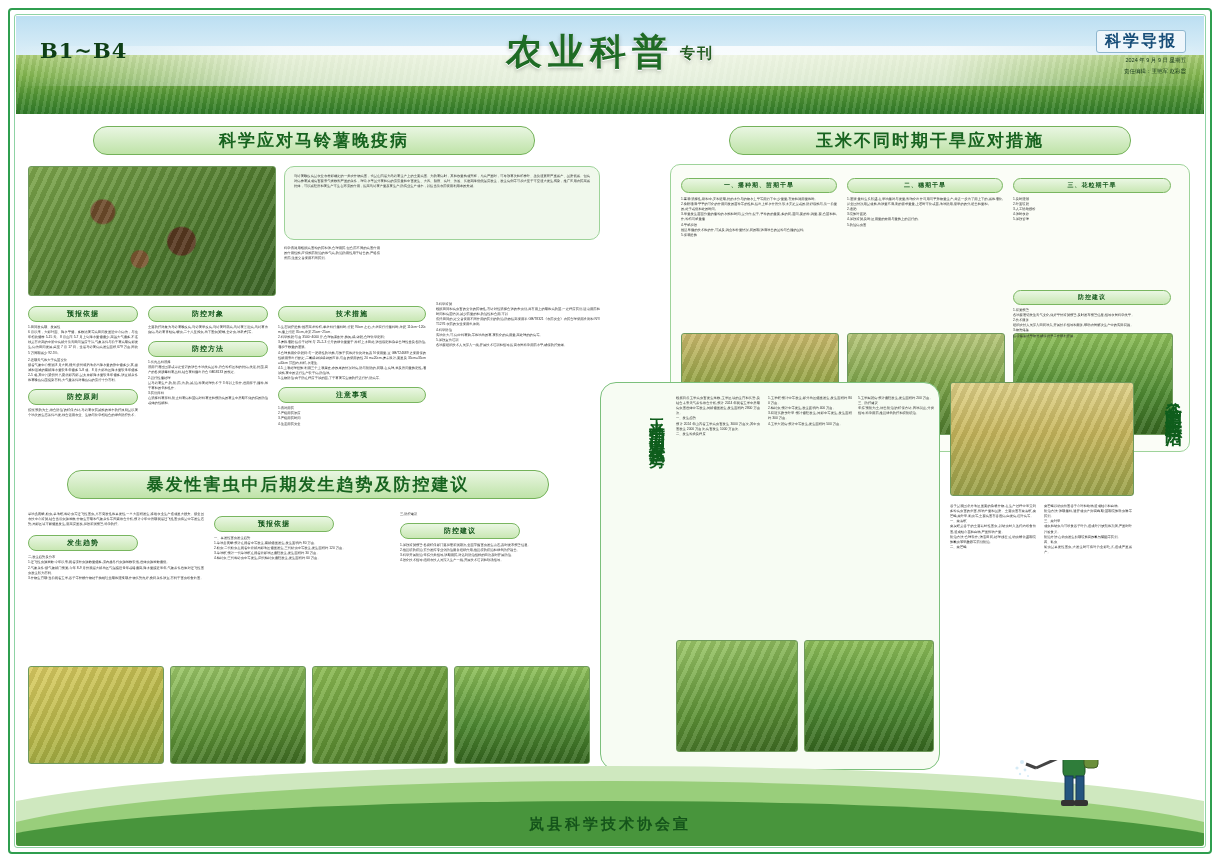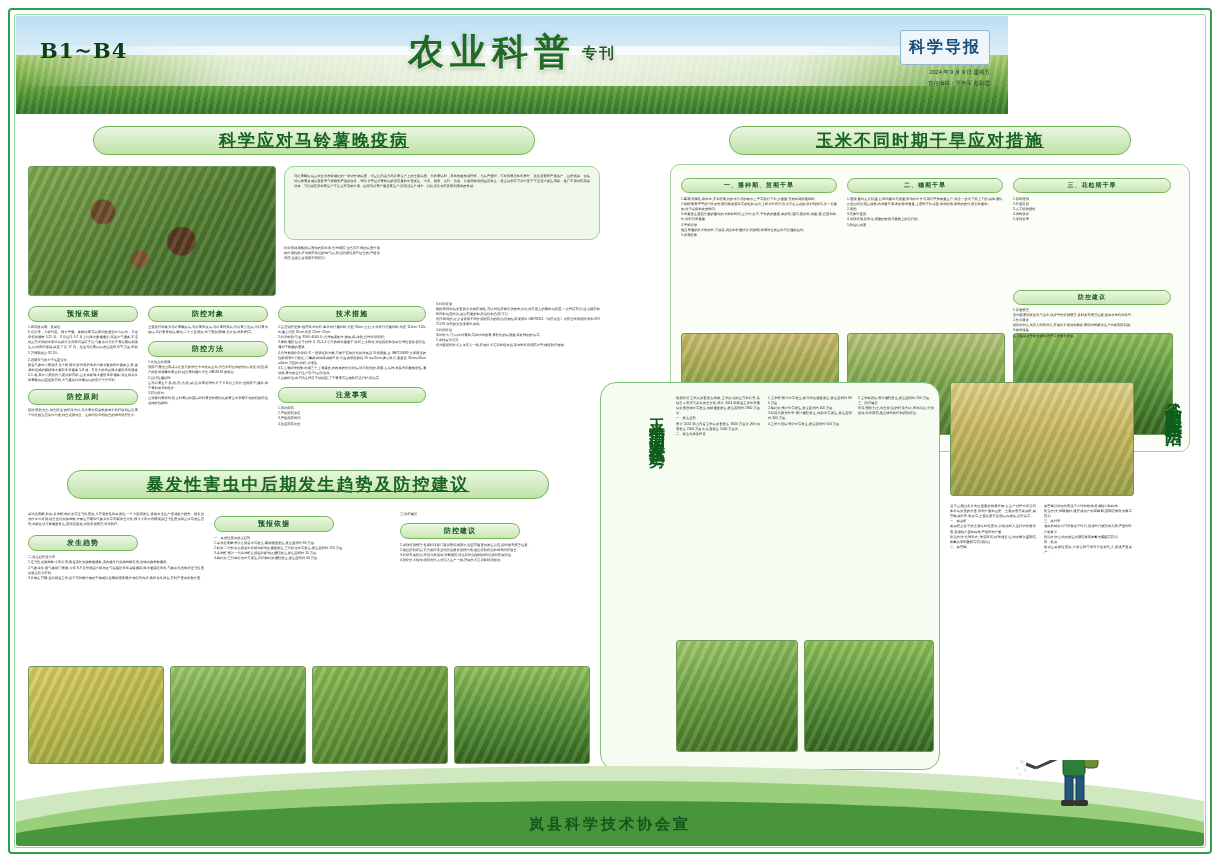--- a/index.html
+++ b/index.html
@@ -4,45 +4,45 @@
 <style>
   html,body{margin:0;padding:0;background:#fff;}
   body{width:1220px;height:862px;font-family:"Liberation Sans","DejaVu Sans",sans-serif;color:#1a1a1a;}
   .page{position:relative;width:1220px;height:862px;overflow:hidden;background:#fff;}
 
   
   .frame{position:absolute;left:8px;top:8px;width:1204px;height:846px;border:2px solid #2f9e4f;border-radius:4px;box-sizing:border-box;}
   .frame-inner{position:absolute;left:14px;top:14px;width:1192px;height:834px;border:1px solid #8fd3a5;border-radius:3px;box-sizing:border-box;}
 
   
-  .masthead{position:absolute;left:16px;top:16px;width:992px;height:98px;overflow:hidden;
+  .masthead{position:absolute;left:16px;top:16px;width:1188px;height:98px;overflow:hidden;
     background:linear-gradient(180deg,#cfe9f6 0%,#e6f2d9 42%,#8fbf5a 60%,#5f9c3a 78%,#3f7d2c 100%);}
   .sky{position:absolute;left:0;top:0;width:100%;height:44%;background:linear-gradient(180deg,#bcdff2 0%,#dff0f8 100%);}
   .field{position:absolute;left:0;top:40%;width:100%;height:60%;
     background:linear-gradient(180deg,#a9cc72 0%,#7fb44a 35%,#4e9233 70%,#2f7a28 100%);}
   .field:after{content:"";position:absolute;left:0;top:0;width:100%;height:100%;
     background:repeating-linear-gradient(100deg, rgba(255,255,255,.10) 0 3px, rgba(0,0,0,.05) 3px 7px);}
   .mast-title{position:absolute;left:50%;top:12px;transform:translateX(-50%);
     font-family:"DejaVu Serif","Liberation Serif",serif;font-size:36px;font-weight:700;color:#1f6b25;
     letter-spacing:6px;text-shadow:0 1px 0 #fff,0 2px 4px rgba(0,0,0,.25);white-space:nowrap;}
   .mast-sub{font-size:15px;letter-spacing:2px;color:#235c22;font-weight:700;margin-left:6px;vertical-align:6px;}
   .mast-band{position:absolute;left:0;top:30px;width:100%;height:40px;
     background:linear-gradient(90deg,rgba(255,255,255,0) 0%,rgba(255,255,255,.72) 22%,rgba(255,255,255,.85) 50%,rgba(255,255,255,.72) 78%,rgba(255,255,255,0) 100%);}
   .page-code{position:absolute;left:24px;top:22px;font-size:21px;font-weight:700;color:#0f3f16;
     font-family:"DejaVu Serif","Liberation Serif",serif;letter-spacing:1px;}
   .mast-logo{position:absolute;right:18px;top:14px;text-align:right;}
   .mast-logo .lg{font-family:"DejaVu Serif","Liberation Serif",serif;font-size:16px;font-weight:700;color:#174d78;
-    background:#eef6fb;border:1px solid #8fb7cf;border-radius:3px;padding:6px 8px;display:inline-block;letter-spacing:2px;}
+    background:#eef6fb;border:1px solid #8fb7cf;border-radius:3px;padding:0 8px;display:inline-block;letter-spacing:2px;}
   .mast-logo .mt{font-size:5.5px;color:#14361a;margin-top:3px;line-height:1.5;}
 
   
   .art{position:absolute;box-sizing:border-box;}
   .art-head{height:27px;border-radius:14px;background:linear-gradient(180deg,#e9f6e2,#bfe3a8);
     border:1px solid #74b25a;display:flex;align-items:center;justify-content:center;}
-  .art-head span{font-family:"DejaVu Serif","Liberation Serif",serif;font-size:17px;font-weight:700;color:#17631f;letter-spacing:2px;text-decoration:underline;}
+  .art-head span{font-family:"DejaVu Serif","Liberation Serif",serif;font-size:17px;font-weight:700;color:#17631f;letter-spacing:2px;}
   .panel{border:1px solid #9ed39a;border-radius:10px;background:#fbfdf7;box-sizing:border-box;}
   .tx-s{font-size:3.3px;line-height:1.55;color:#303030;text-align:justify;word-break:break-all;}
 
   .pill{display:inline-flex;align-items:center;justify-content:center;
     background:linear-gradient(180deg,#eaf7e3,#c9e7b4);border:1px solid #79b660;border-radius:9px;
     font-size:7px;font-weight:700;color:#14571c;letter-spacing:1px;padding:2px 0;width:100%;box-sizing:border-box;}
   .pill-sm{font-size:6px;}
 
   .photo{border:1px solid #6f9a5c;border-radius:3px;overflow:hidden;position:relative;background:#4b7a3a;}
   .photo:after{content:"";position:absolute;inset:0;

